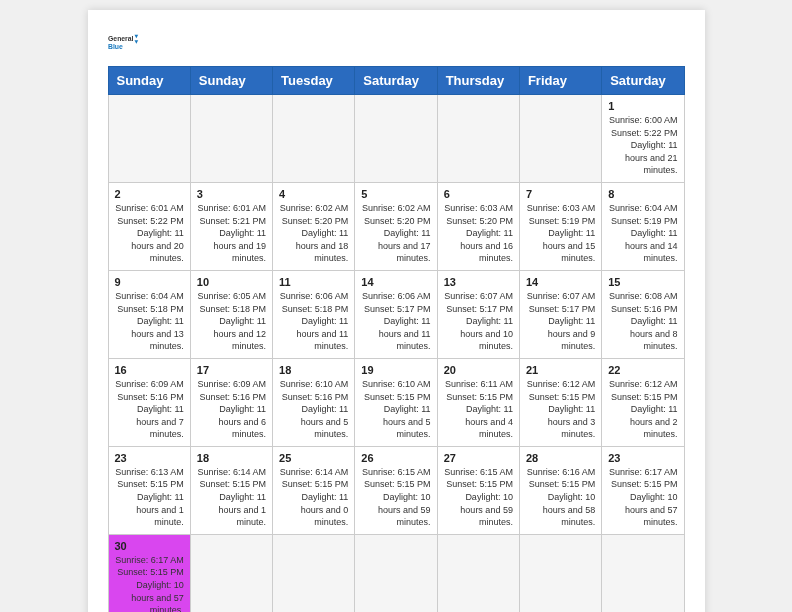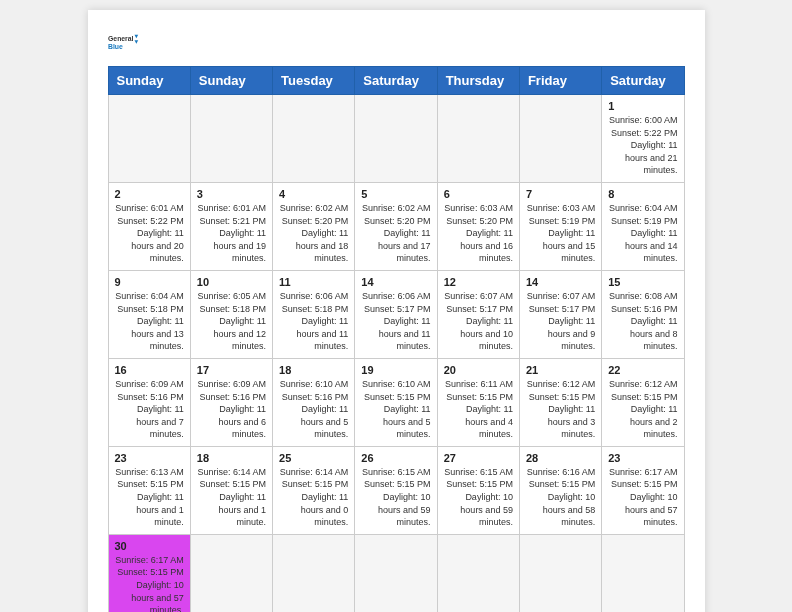--- a/index.html
+++ b/index.html
@@ -180,21 +180,21 @@
           </td>
           <td>
             <span class="day-num">11</span>
             <div class="day-info">Sunrise: 6:06 AM<br>Sunset: 5:18 PM<br>Daylight: 11 hours and 11 minutes.</div>
           </td>
           <td>
             <span class="day-num">14</span>
             <div class="day-info">Sunrise: 6:06 AM<br>Sunset: 5:17 PM<br>Daylight: 11 hours and 11 minutes.</div>
           </td>
           <td>
-            <span class="day-num">12</span>
+            <span class="day-num">13</span>
             <div class="day-info">Sunrise: 6:07 AM<br>Sunset: 5:17 PM<br>Daylight: 11 hours and 10 minutes.</div>
           </td>
           <td>
             <span class="day-num">14</span>
             <div class="day-info">Sunrise: 6:07 AM<br>Sunset: 5:17 PM<br>Daylight: 11 hours and 9 minutes.</div>
           </td>
           <td>
             <span class="day-num">15</span>
             <div class="day-info">Sunrise: 6:08 AM<br>Sunset: 5:16 PM<br>Daylight: 11 hours and 8 minutes.</div>
           </td>

